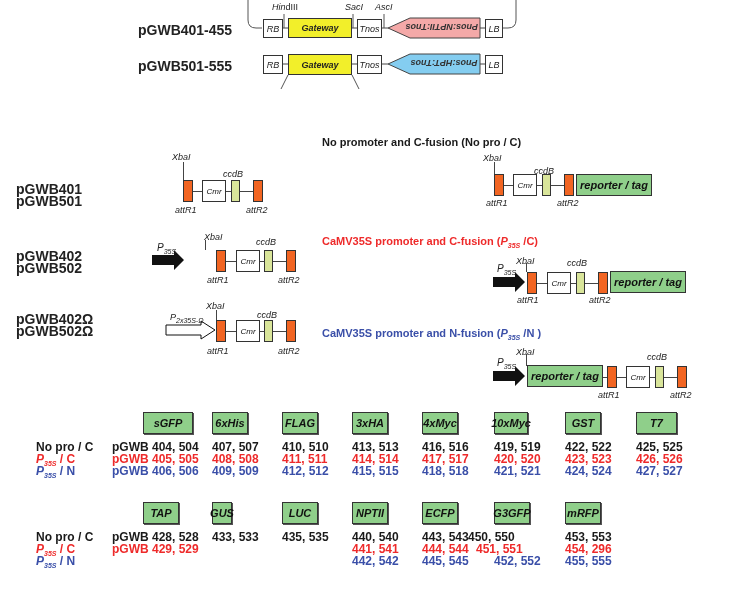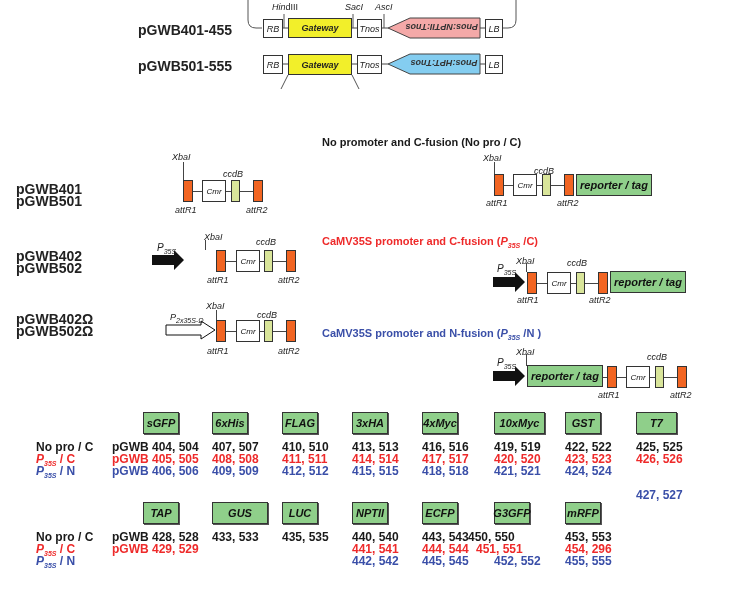--- a/index.html
+++ b/index.html
@@ -191,26 +191,26 @@
     <div class="att" style="left:677px;top:366px"></div>
     <div class="abs small-i" style="left:647px;top:352px">ccdB</div>
     <div class="abs small-i" style="left:598px;top:390px">attR1</div>
     <div class="abs small-i" style="left:670px;top:390px">attR2</div>
   </div>
 </div>
 
 <div>
 
   <div id="block1">
-      <div class="tag" style="left:143px;top:412px;width:36px">sGFP</div>
+      <div class="tag" style="left:143px;top:412px;width:50px">sGFP</div>
       <div class="tag" style="left:212px;top:412px;width:36px">6xHis</div>
       <div class="tag" style="left:282px;top:412px;width:36px">FLAG</div>
       <div class="tag" style="left:352px;top:412px;width:36px">3xHA</div>
       <div class="tag" style="left:422px;top:412px;width:36px">4xMyc</div>
-      <div class="tag" style="left:494px;top:412px;width:51px">10xMyc</div>
+      <div class="tag" style="left:494px;top:412px;width:34px">10xMyc</div>
       <div class="tag" style="left:565px;top:412px;width:36px">GST</div>
       <div class="tag" style="left:636px;top:412px;width:41px">T7</div>
       <div class="num blk" style="left:36px;top:440px">No pro / C</div>
       <div class="num blk" style="left:112px;top:440px">pGWB 404, 504</div>
       <div class="num blk" style="left:212px;top:440px">407, 507</div>
       <div class="num blk" style="left:282px;top:440px">410, 510</div>
       <div class="num blk" style="left:352px;top:440px">413, 513</div>
       <div class="num blk" style="left:422px;top:440px">416, 516</div>
       <div class="num blk" style="left:494px;top:440px">419, 519</div>
       <div class="num blk" style="left:565px;top:440px">422, 522</div>
@@ -225,26 +225,26 @@
       <div class="num red" style="left:565px;top:452px">423, 523</div>
       <div class="num red" style="left:636px;top:452px">426, 526</div>
       <div class="num blu" style="left:36px;top:464px"><i>P</i><sub><i>35S</i></sub><span> / N</span></div>
       <div class="num blu" style="left:112px;top:464px">pGWB 406, 506</div>
       <div class="num blu" style="left:212px;top:464px">409, 509</div>
       <div class="num blu" style="left:282px;top:464px">412, 512</div>
       <div class="num blu" style="left:352px;top:464px">415, 515</div>
       <div class="num blu" style="left:422px;top:464px">418, 518</div>
       <div class="num blu" style="left:494px;top:464px">421, 521</div>
       <div class="num blu" style="left:565px;top:464px">424, 524</div>
-      <div class="num blu" style="left:636px;top:488px">427, 527</div>
+      <div class="num blu" style="left:636px;top:464px">427, 527</div>
     </div>
 
   <div id="block2">
       <div class="tag" style="left:143px;top:502px;width:36px">TAP</div>
-      <div class="tag" style="left:212px;top:502px;width:56px">GUS</div>
+      <div class="tag" style="left:212px;top:502px;width:20px">GUS</div>
       <div class="tag" style="left:282px;top:502px;width:36px">LUC</div>
       <div class="tag" style="left:352px;top:502px;width:36px">NPTII</div>
       <div class="tag" style="left:422px;top:502px;width:36px">ECFP</div>
       <div class="tag" style="left:494px;top:502px;width:36px">G3GFP</div>
       <div class="tag" style="left:565px;top:502px;width:36px">mRFP</div>
       <div class="num blk" style="left:36px;top:530px">No pro / C</div>
       <div class="num blk" style="left:112px;top:530px">pGWB 428, 528</div>
       <div class="num blk" style="left:212px;top:530px">433, 533</div>
       <div class="num blk" style="left:282px;top:530px">435, 535</div>
       <div class="num blk" style="left:352px;top:530px">440, 540</div>

